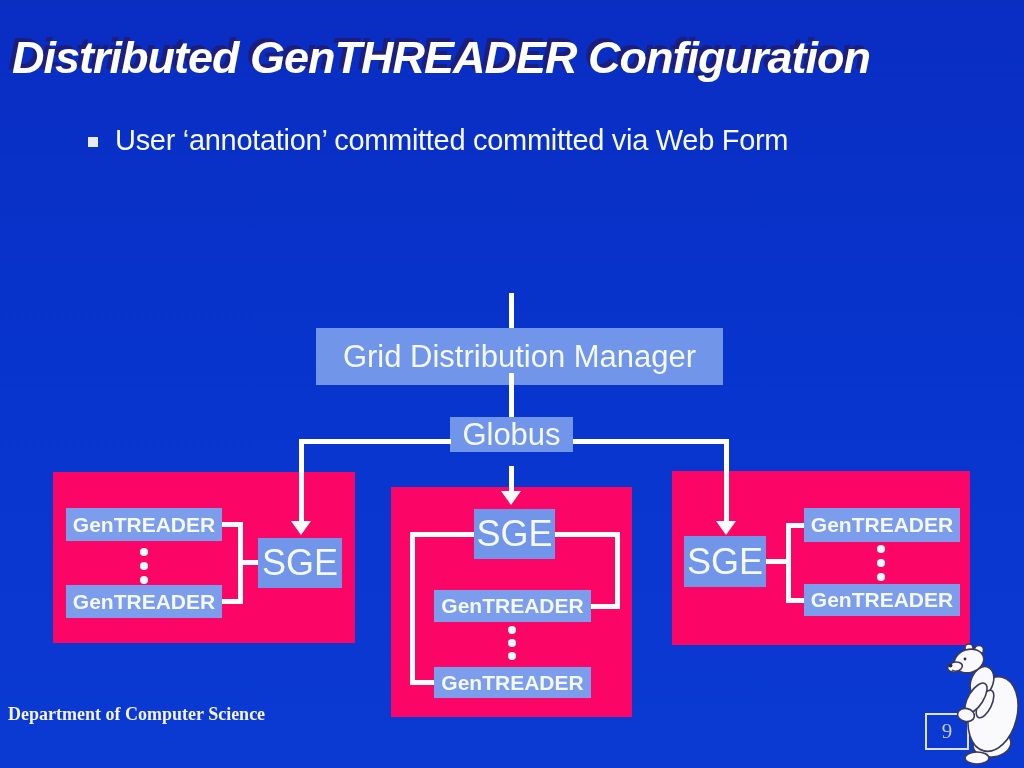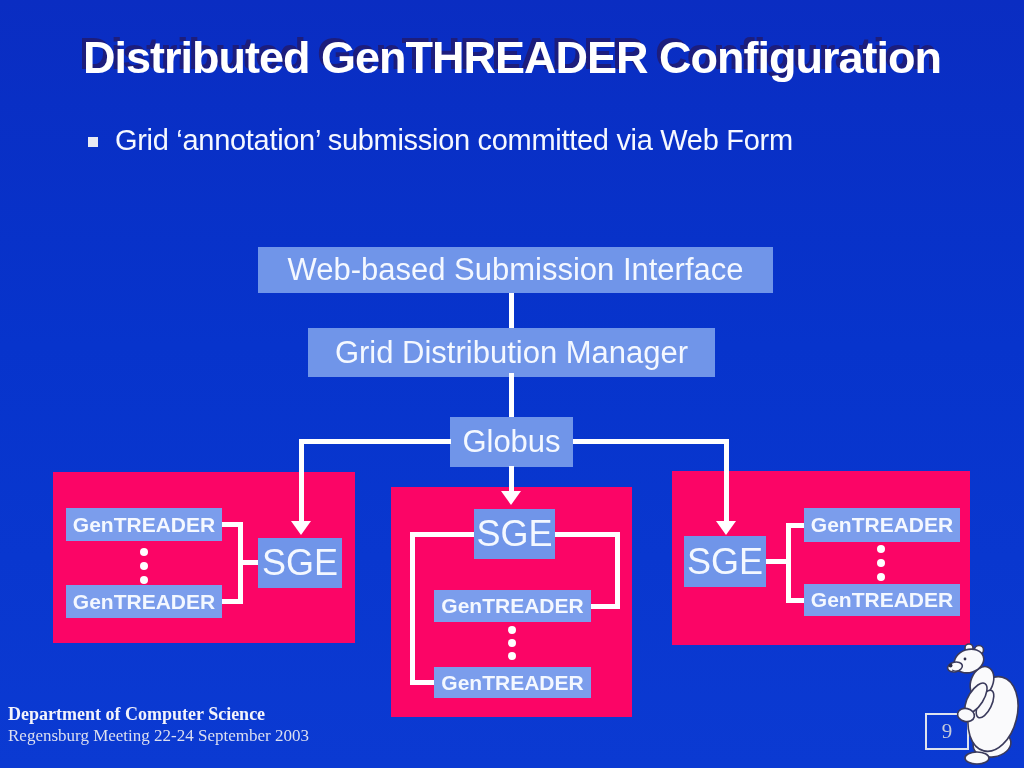--- a/index.html
+++ b/index.html
@@ -3,22 +3,22 @@
 <meta charset="utf-8">
 <style>
   html,body{margin:0;padding:0;background:#000;}
   .slide{
     position:relative;width:1024px;height:768px;overflow:hidden;
     background:linear-gradient(180deg,#0A2DC2 0%,#0734CC 45%,#0B3AD2 100%);
     font-family:"Liberation Sans",sans-serif;
   }
   .title{
     position:absolute;left:12px;top:32px;width:1000px;
-    font-size:45px;font-weight:bold;letter-spacing:-1px;
-    color:#FFFFFF;text-shadow:-4px -4px 0 #1D1D7C;white-space:nowrap;text-align:center;
+    font-size:45px;font-weight:bold;font-style:italic;letter-spacing:-1px;
+    color:#FFFFFF;text-shadow:-4px -4px 0 #1D1D7C;white-space:nowrap;
   }
   .bullets{position:absolute;left:88px;top:124px;width:900px;}
   .bullet-row{display:flex;align-items:flex-start;margin-bottom:17px;}
   .bullet-sq{width:10px;height:10px;background:#E9EAF2;margin:13px 17px 0 0;flex:none;}
   .bullet-text{font-size:29px;color:#F6F8FF;letter-spacing:-0.3px;white-space:nowrap;}
   .node{
     position:absolute;background:#7095E9;color:#F4F8FF;
     display:flex;align-items:center;justify-content:center;white-space:nowrap;
   }
   .node.big{font-size:31px;}
@@ -46,27 +46,26 @@
 </head>
 <body>
 
 <div class="slide">
 
   <div class="title">Distributed GenTHREADER Configuration</div>
 
   <div class="bullets">
     <div class="bullet-row">
       <div class="bullet-sq"></div>
-      <div class="bullet-text">Grid ‘annotation’ submission committed via Web Form</div>
+      <div class="bullet-text">User ‘annotation’ committed committed via Web Form</div>
     </div>
   </div>
 
-  <div class="node big" style="left:258px;top:247px;width:515px;height:46px;">Web-based Submission Interface</div>
-  <div class="node big" style="left:308px;top:328px;width:407px;height:49px;">Grid Distribution Manager</div>
-  <div class="node big" style="left:450px;top:417px;width:123px;height:50px;">Globus</div>
+  <div class="node big" style="left:316px;top:328px;width:407px;height:57px;">Grid Distribution Manager</div>
+  <div class="node big" style="left:450px;top:417px;width:123px;height:35px;">Globus</div>
 
   <div class="cluster" style="left:53px;top:472px;width:302px;height:171px;">
     <div class="node worker" style="left:13px;top:36px;width:156px;height:33px;">GenTREADER</div>
     <div class="node worker" style="left:13px;top:113px;width:156px;height:33px;">GenTREADER</div>
     <div class="dot" style="left:87px;top:76px;"></div>
     <div class="dot" style="left:87px;top:90px;"></div>
     <div class="dot" style="left:87px;top:104px;"></div>
     <div class="line" style="left:169px;top:50px;width:21px;height:5px;"></div>
     <div class="line" style="left:169px;top:127px;width:21px;height:5px;"></div>
     <div class="line" style="left:185px;top:50px;width:5px;height:82px;"></div>
@@ -108,21 +107,20 @@
   <div class="line" style="left:573px;top:439px;width:156px;height:5px;"></div>
   <div class="line" style="left:299px;top:439px;width:5px;height:84px;"></div>
   <div class="line" style="left:724px;top:439px;width:5px;height:84px;"></div>
   <div class="line" style="left:509px;top:466px;width:5px;height:27px;"></div>
   <div class="arrowhead" style="left:291px;top:521px;"></div>
   <div class="arrowhead" style="left:716px;top:521px;"></div>
   <div class="arrowhead" style="left:501px;top:491px;"></div>
 
   <div class="footer">
     <div class="footer-l1">Department of Computer Science</div>
-    <div class="footer-l2">Regensburg Meeting 22-24 September 2003</div>
   </div>
 
   <div class="page-box">
     <span>9</span>
   </div>
 
   <svg class="mascot" width="78" height="130" viewBox="0 0 78 130">
     <g fill="#FAFAFC" stroke="#3A3A5C" stroke-width="1.6" stroke-linejoin="round">
       <ellipse cx="46" cy="106" rx="19" ry="13" transform="rotate(-8 46 106)"></ellipse>
       <ellipse cx="31" cy="120" rx="12" ry="6"></ellipse>

